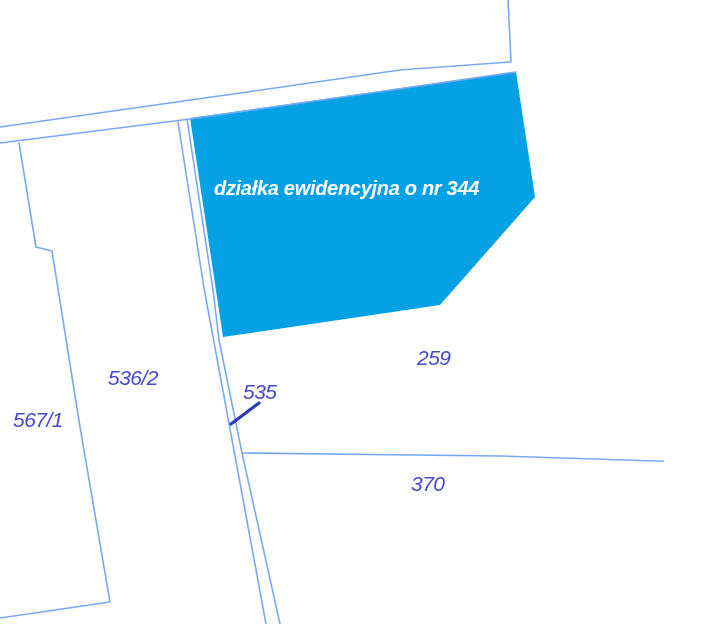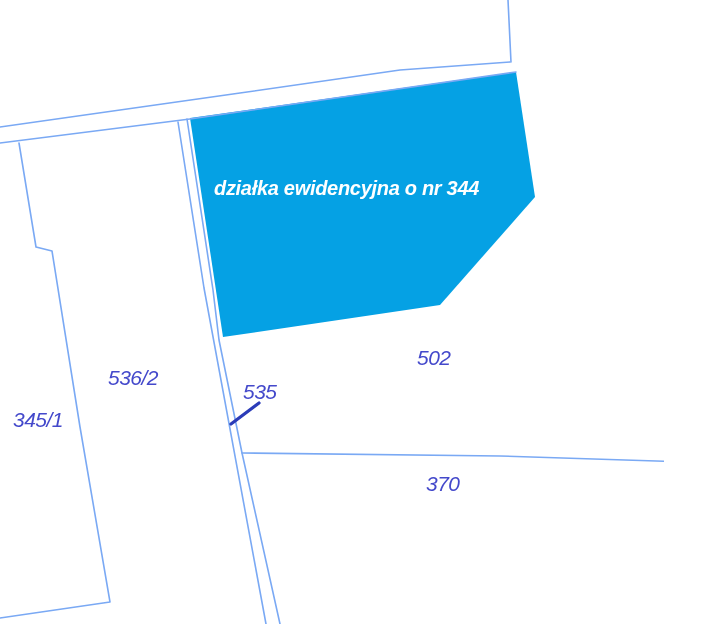--- a/index.html
+++ b/index.html
@@ -78,20 +78,20 @@
 
     <polyline class="bline" points="242,453 500,456 717,463"></polyline>
 
     <line class="leader" x1="231" y1="424" x2="259" y2="403"></line>
   </svg>
 
   <div class="lbl highlight-lbl" style="left:214px; top:177px;">działka ewidencyjna o nr 344</div>
 
   <div class="lbl" style="left:108px; top:366px;">536/2</div>
 
-  <div class="lbl" style="left:13px; top:408px;">345/1</div>
+  <div class="lbl" style="left:13px; top:408px;">567/1</div>
 
   <div class="lbl" style="left:243px; top:380px;">535</div>
 
-  <div class="lbl" style="left:417px; top:346px;">502</div>
+  <div class="lbl" style="left:417px; top:346px;">259</div>
 
-  <div class="lbl" style="left:426px; top:472px;">370</div>
+  <div class="lbl" style="left:411px; top:472px;">370</div>
 </div>
 
 </body></html>

